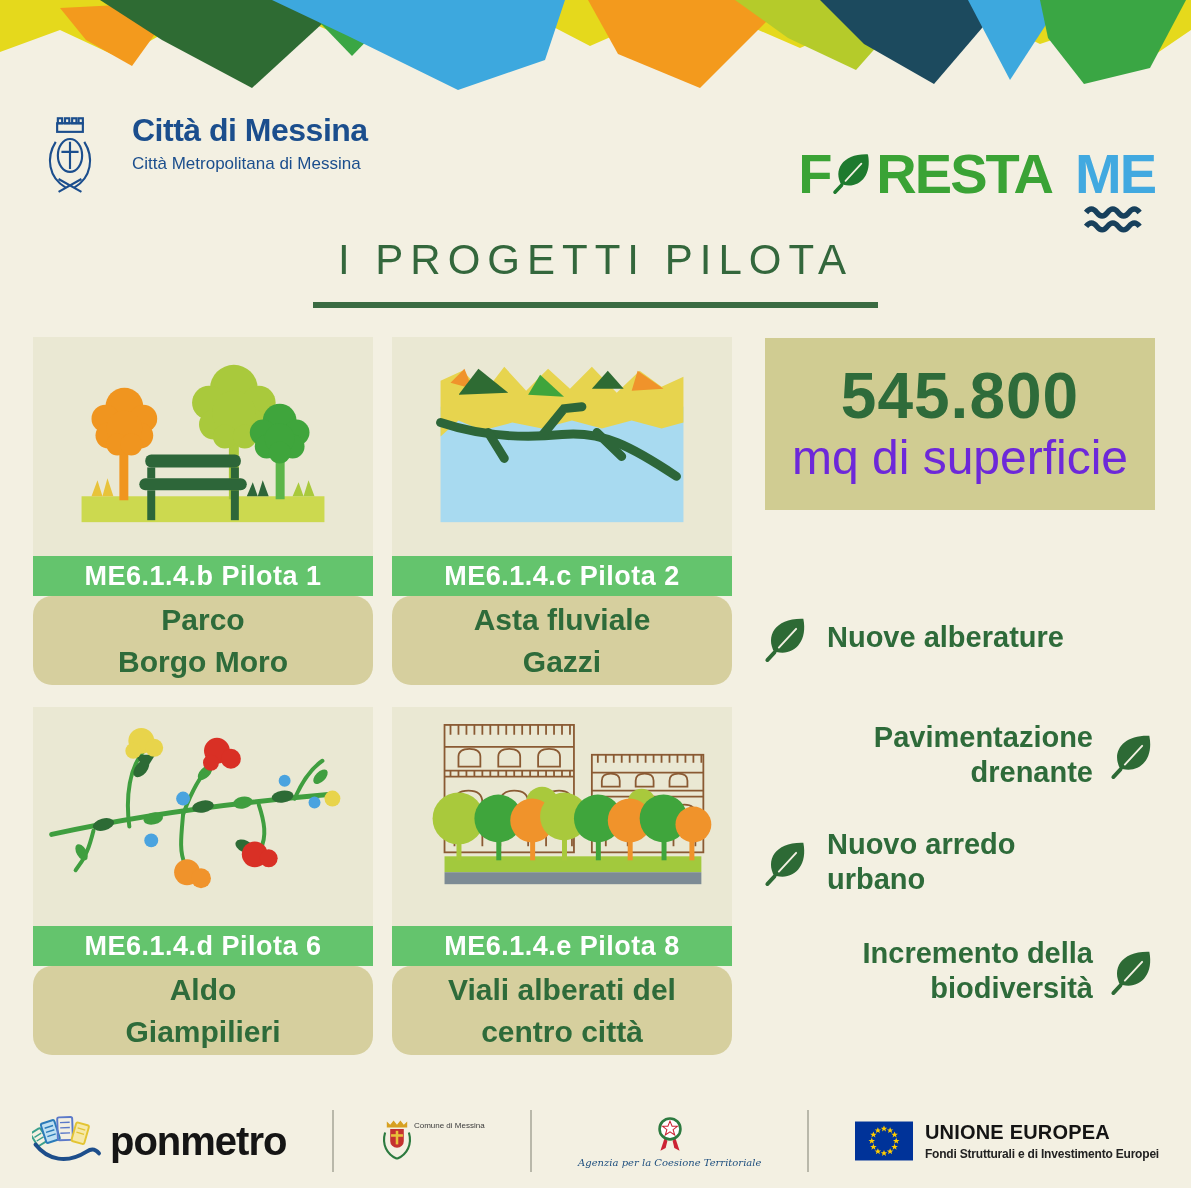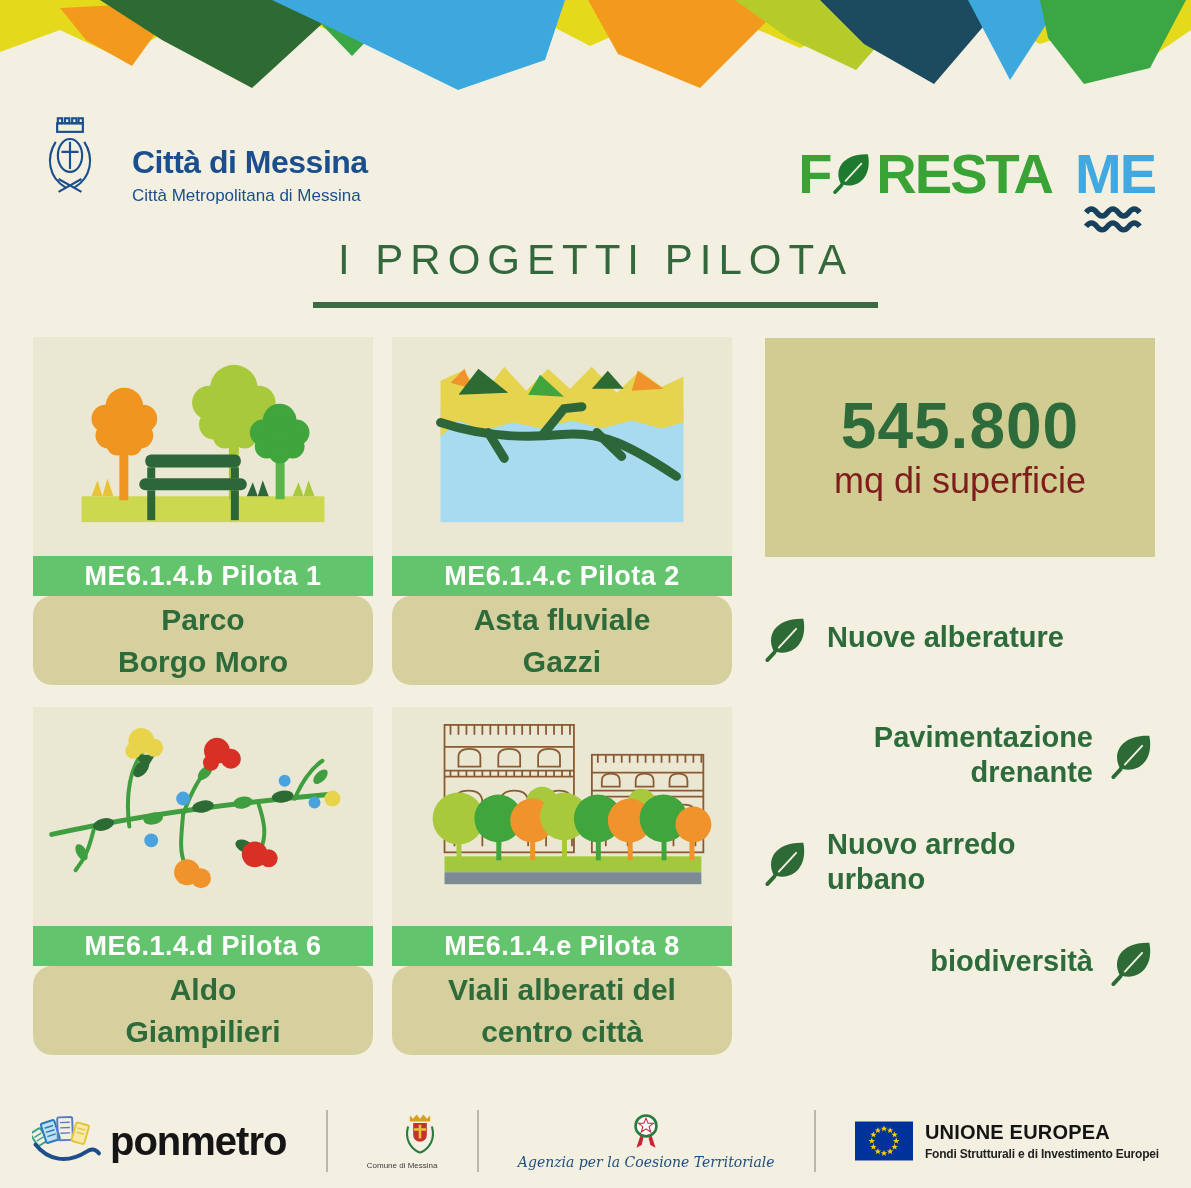--- a/index.html
+++ b/index.html
@@ -7,21 +7,21 @@
   .page {
     position:relative; width:1191px; height:1188px; overflow:hidden;
     background:#f3f0e2; font-family:"Liberation Sans", sans-serif;
   }
   svg { display:block; }
 
   
   .banner { position:absolute; top:0; left:0; }
 
   
-  .city-logo { position:absolute; left:40px; top:112px; display:flex; align-items:flex-end; }
+  .city-logo { position:absolute; left:40px; top:112px; display:flex; align-items:flex-start; }
   .city-crest { width:60px; height:94px; }
   .city-text { margin-left:32px; }
   .city-title { font-size:32px; font-weight:bold; color:#1b4e8d; letter-spacing:-0.5px; }
   .city-sub { font-size:17px; color:#1b4e8d; margin-top:5px; }
 
   .brand { position:absolute; right:30px; top:146px; display:flex; align-items:flex-start; }
   .brand-green { font-size:56px; font-weight:800; color:#3aa335; letter-spacing:-2px; line-height:1; }
   .brand-leaf { width:44px; height:52px; margin:0 1px; color:#1e7a2e; }
   .brand-me-wrap { display:flex; flex-direction:column; align-items:center; margin-left:17px; }
   .brand-blue { font-size:56px; font-weight:800; color:#41a9e0; letter-spacing:-2px; line-height:1; }
@@ -37,24 +37,24 @@
            display:grid; grid-template-columns:340px 340px; column-gap:19px; row-gap:22px; }
   .card { display:flex; flex-direction:column; }
   .card-illus { height:219px; background:#eae8d3; display:flex; align-items:center; justify-content:center; }
   .card-band { height:40px; background:#64c46d; display:flex; align-items:center; justify-content:center; }
   .card-band span { color:#fff; font-size:27px; font-weight:600; letter-spacing:0.5px; }
   .card-title { background:#d6cf9e; height:89px; display:flex; flex-direction:column;
                 align-items:center; justify-content:center;border-radius:19px; }
   .card-title span { display:block; color:#2e6b3a; font-size:30px; font-weight:700; line-height:1.4; text-align:center; }
 
   
-  .statbox { position:absolute; left:765px; top:338px; width:390px; height:219px; background:#d0cc92;
+  .statbox { position:absolute; left:765px; top:338px; width:390px; height:172px; background:#d0cc92;
              display:flex; flex-direction:column; align-items:center; justify-content:center; }
   .stat-value { font-size:64px; font-weight:800; color:#2e6b3a; letter-spacing:1px; line-height:1.05; }
-  .stat-label { font-size:36px; font-weight:400; color:#7f1d1d; margin-top:0; }
+  .stat-label { font-size:48px; font-weight:400; color:#6d28d9; margin-top:0; }
 
   
   .features { position:absolute; left:763px; top:612px; width:394px; }
   .feature { display:flex; align-items:center; }
   .feature.f-left { justify-content:flex-start; }
   .feature.f-right { justify-content:flex-end; }
   .feature .ftext { color:#2e6b3a; font-size:29px; font-weight:700; line-height:1.22; }
   .feature.f-left .ftext { text-align:left; margin-left:16px; }
   .feature.f-right .ftext { text-align:right; margin-right:16px; }
   .feature-leaf { width:48px; height:52px; color:#2d6a35; flex:0 0 auto; }
@@ -62,26 +62,26 @@
   .feature.m2 { margin-bottom:36px; }
   .feature.m3 { margin-bottom:38px; }
 
   
   .footer { position:absolute; left:0; top:1098px; width:1191px; height:86px;
             display:flex; align-items:center; justify-content:space-between; padding:0 32px; }
   .f-divider { width:2px; height:62px; background:#b9b8aa; }
   .ponmetro { display:flex; align-items:center; }
   .ponmetro-icon { width:74px; height:60px; }
   .ponmetro-text { font-size:40px; font-weight:700; color:#151515; letter-spacing:-1px; margin-left:4px; }
-  .comune { display:flex; flex-direction:column; align-items:flex-end; }
+  .comune { display:flex; flex-direction:row; align-items:flex-start; }
   .comune-crest { width:34px; height:46px; }
   .comune-label { font-size:8px; color:#3a3a3a; margin-top:3px; }
   .agenzia { display:flex; flex-direction:column; align-items:center; }
   .agenzia-emblem { width:32px; height:40px; }
-  .agenzia-label { font-family:"DejaVu Serif", serif; font-style:italic; font-size:14px; color:#1d4e7e; margin-top:2px; }
+  .agenzia-label { font-family:"DejaVu Serif", serif; font-style:italic; font-size:10px; color:#1d4e7e; margin-top:2px; }
   .eu { display:flex; align-items:center; }
   .eu-flag { width:58px; height:40px; }
   .eu-text { margin-left:12px; }
   .eu-title { font-size:20px; font-weight:700; color:#141414; letter-spacing:0.2px; }
   .eu-sub { font-size:12px; font-weight:600; color:#222; margin-top:3px; letter-spacing:-0.2px; }
 </style>
 </head>
 <body>
 
 <svg width="0" height="0" style="position:absolute">
@@ -379,20 +379,21 @@
       <svg class="feature-leaf">
           <use href="#leaf"></use>
         </svg>
       <div class="ftext">
         <span style="display:block">Nuovo arredo</span>
         <span style="display:block">urbano</span>
       </div>
     </div>
     <div class="feature f-right">
       <div class="ftext">
+        <span style="display:block">Incremento della</span>
         <span style="display:block">biodiversità</span>
       </div>
       <svg class="feature-leaf">
           <use href="#leaf"></use>
         </svg>
     </div>
   </div>
 
   <div class="footer">
     <div class="ponmetro">

